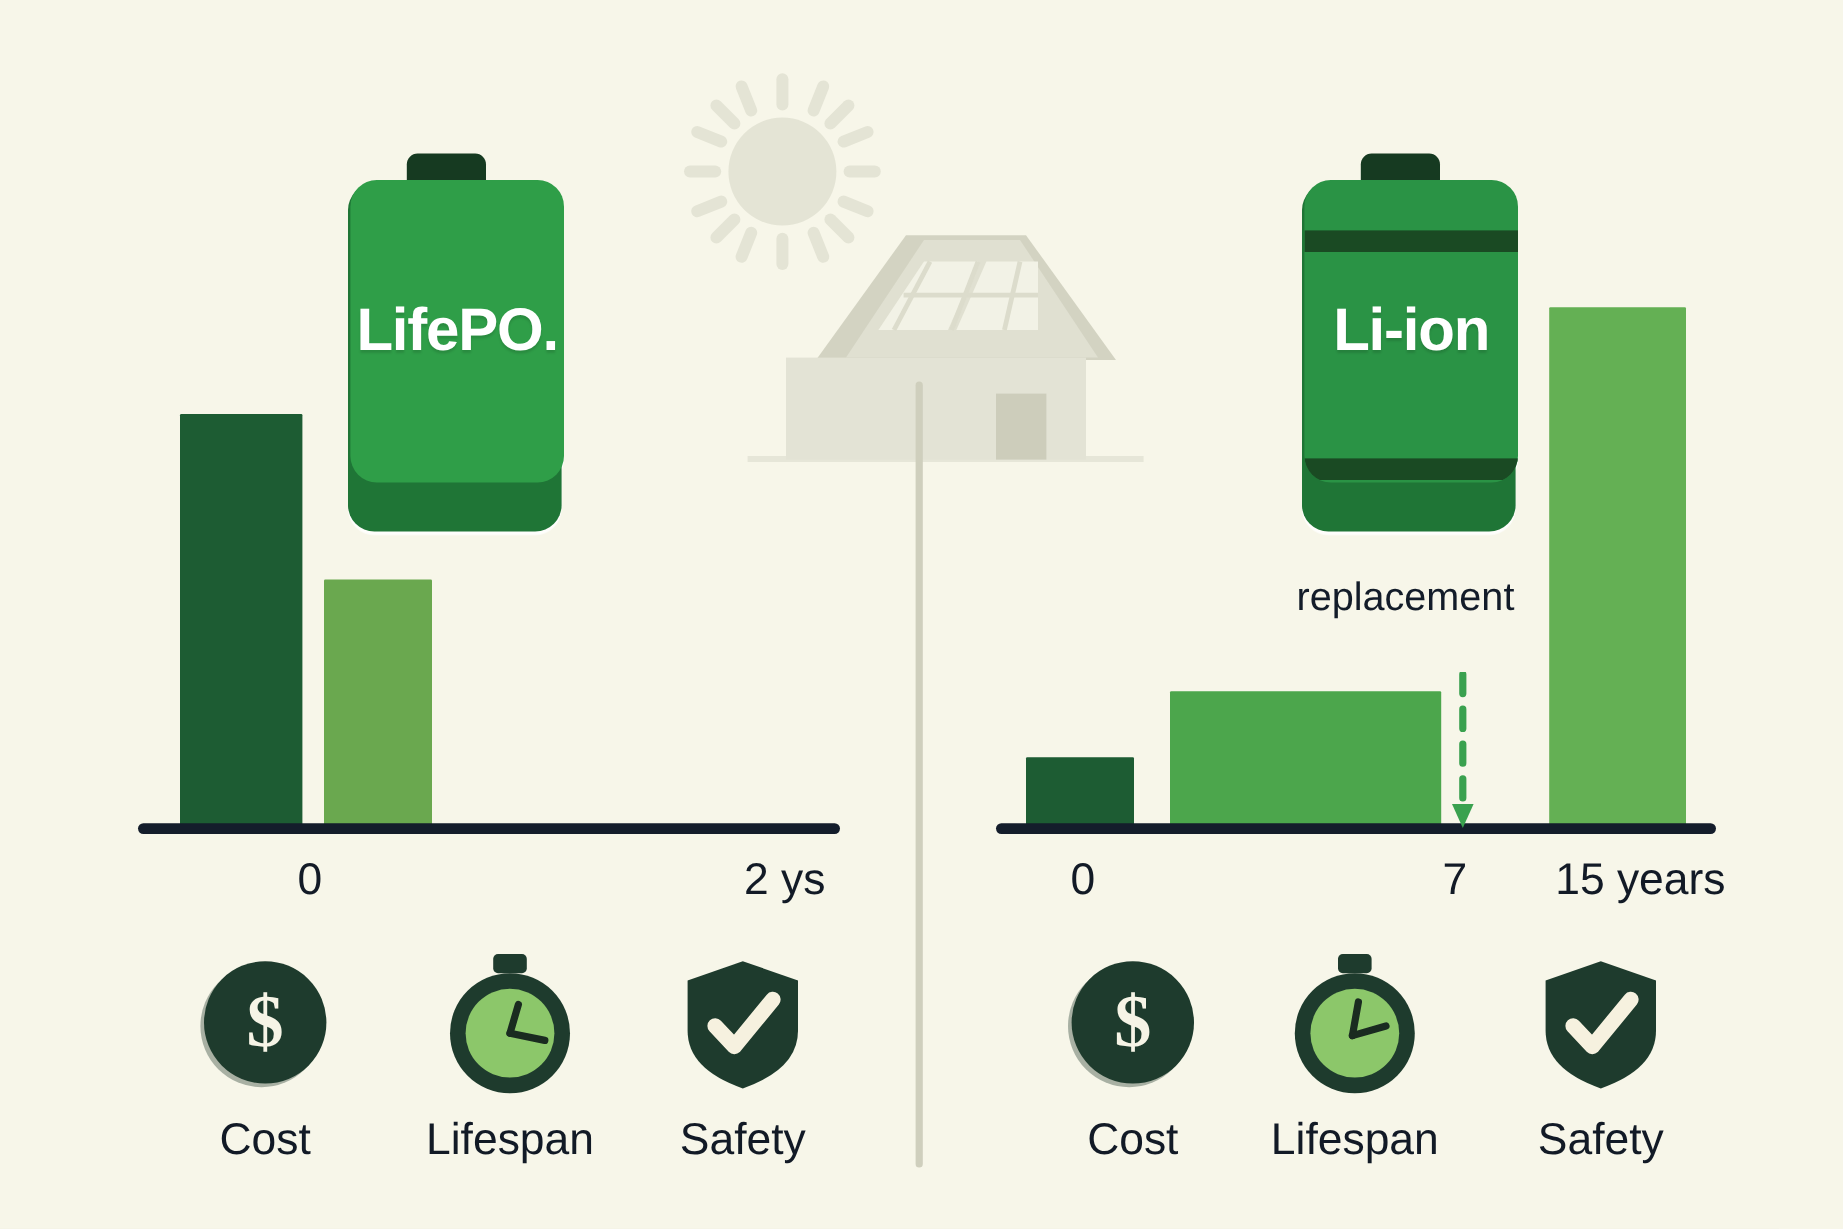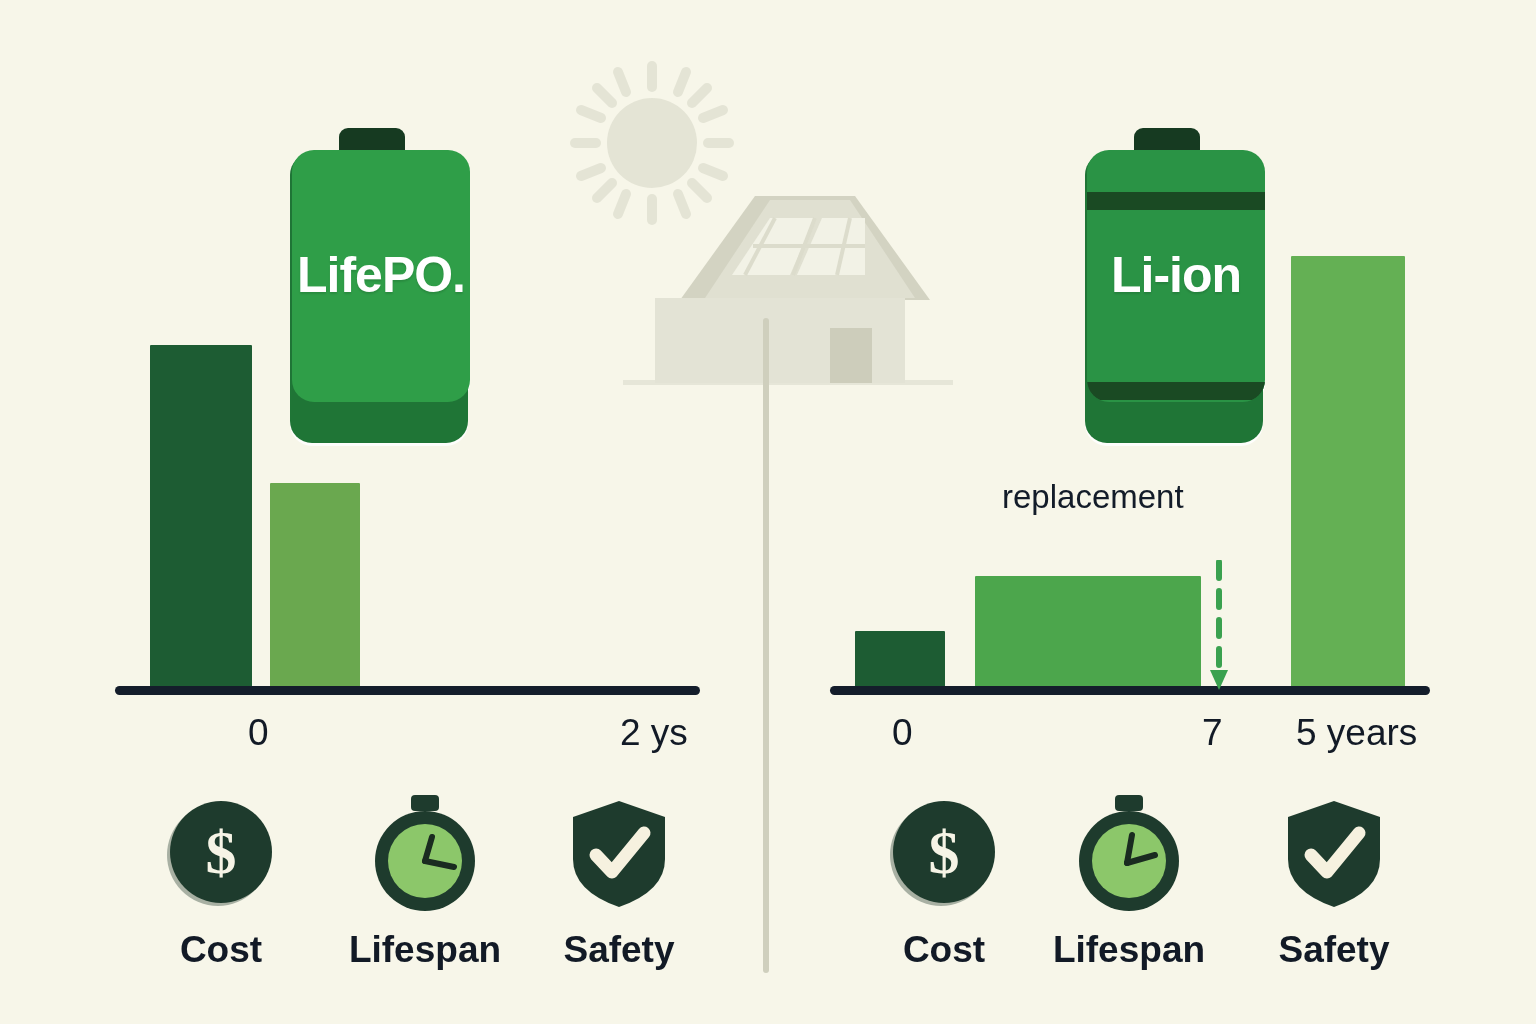--- a/index.html
+++ b/index.html
@@ -121,21 +121,21 @@
     font-size: 37px;
     white-space: nowrap;
   }
 
   
   .annot {
     position: absolute;
     color: #131c29;
     font-size: 33px;
     line-height: 1.28;
-    text-align: left;
+    text-align: right;
     white-space: nowrap;
   }
   .arrow-wrap { position: absolute; }
 
   
   .icon-row { position: absolute; }
   .icon-cell {
     position: absolute;
     width: 190px;
     text-align: center;
@@ -143,21 +143,21 @@
   .icon-art {
     position: relative;
     width: 118px;
     height: 118px;
     margin: 0 auto;
   }
   .icon-caption {
     margin-top: 16px;
     font-size: 37px;
     color: #121a26;
-    font-weight: 700;
+    font-weight: 400;
   }
   .coin {
     position: absolute;
     left: 8px; top: 6px;
     width: 102px; height: 102px;
     border-radius: 50%;
     background: #1e3b2d;
     box-shadow: -3px 3px 0 rgba(20,45,33,0.35);
   }
   .coin-s {
@@ -314,21 +314,21 @@
     </div>
 
     <div class="bar cost" style="left:89px; top:631px; width:90px; height:57px;"></div>
     <div class="bar mid" style="left:209px; top:576px; width:226px; height:112px;"></div>
     <div class="bar light" style="left:525px; top:256px; width:114px; height:432px;"></div>
 
     <div class="baseline" style="left:64px; top:686px; width:600px;"></div>
 
     <div class="axis-label" style="left:126px; top:712px;">0</div>
     <div class="axis-label" style="left:436px; top:712px;">7</div>
-    <div class="axis-label" style="left:530px; top:712px;">5 years</div>
+    <div class="axis-label" style="left:530px; top:712px;">15 years</div>
 
     <div class="annot" style="left:236px; top:476px; width:260px;">
       <div>replacement</div>
     </div>
 
     <div class="arrow-wrap" style="left:438px; top:560px; width:30px; height:132px;">
       <svg width="30" height="132" viewBox="0 0 30 132" aria-hidden="true">
         <line x1="15" y1="2" x2="15" y2="112" stroke="#3aa14f" stroke-width="6" stroke-dasharray="16 13" stroke-linecap="round"></line>
         <polygon points="15,130 6,110 24,110" fill="#3aa14f"></polygon>
       </svg>

